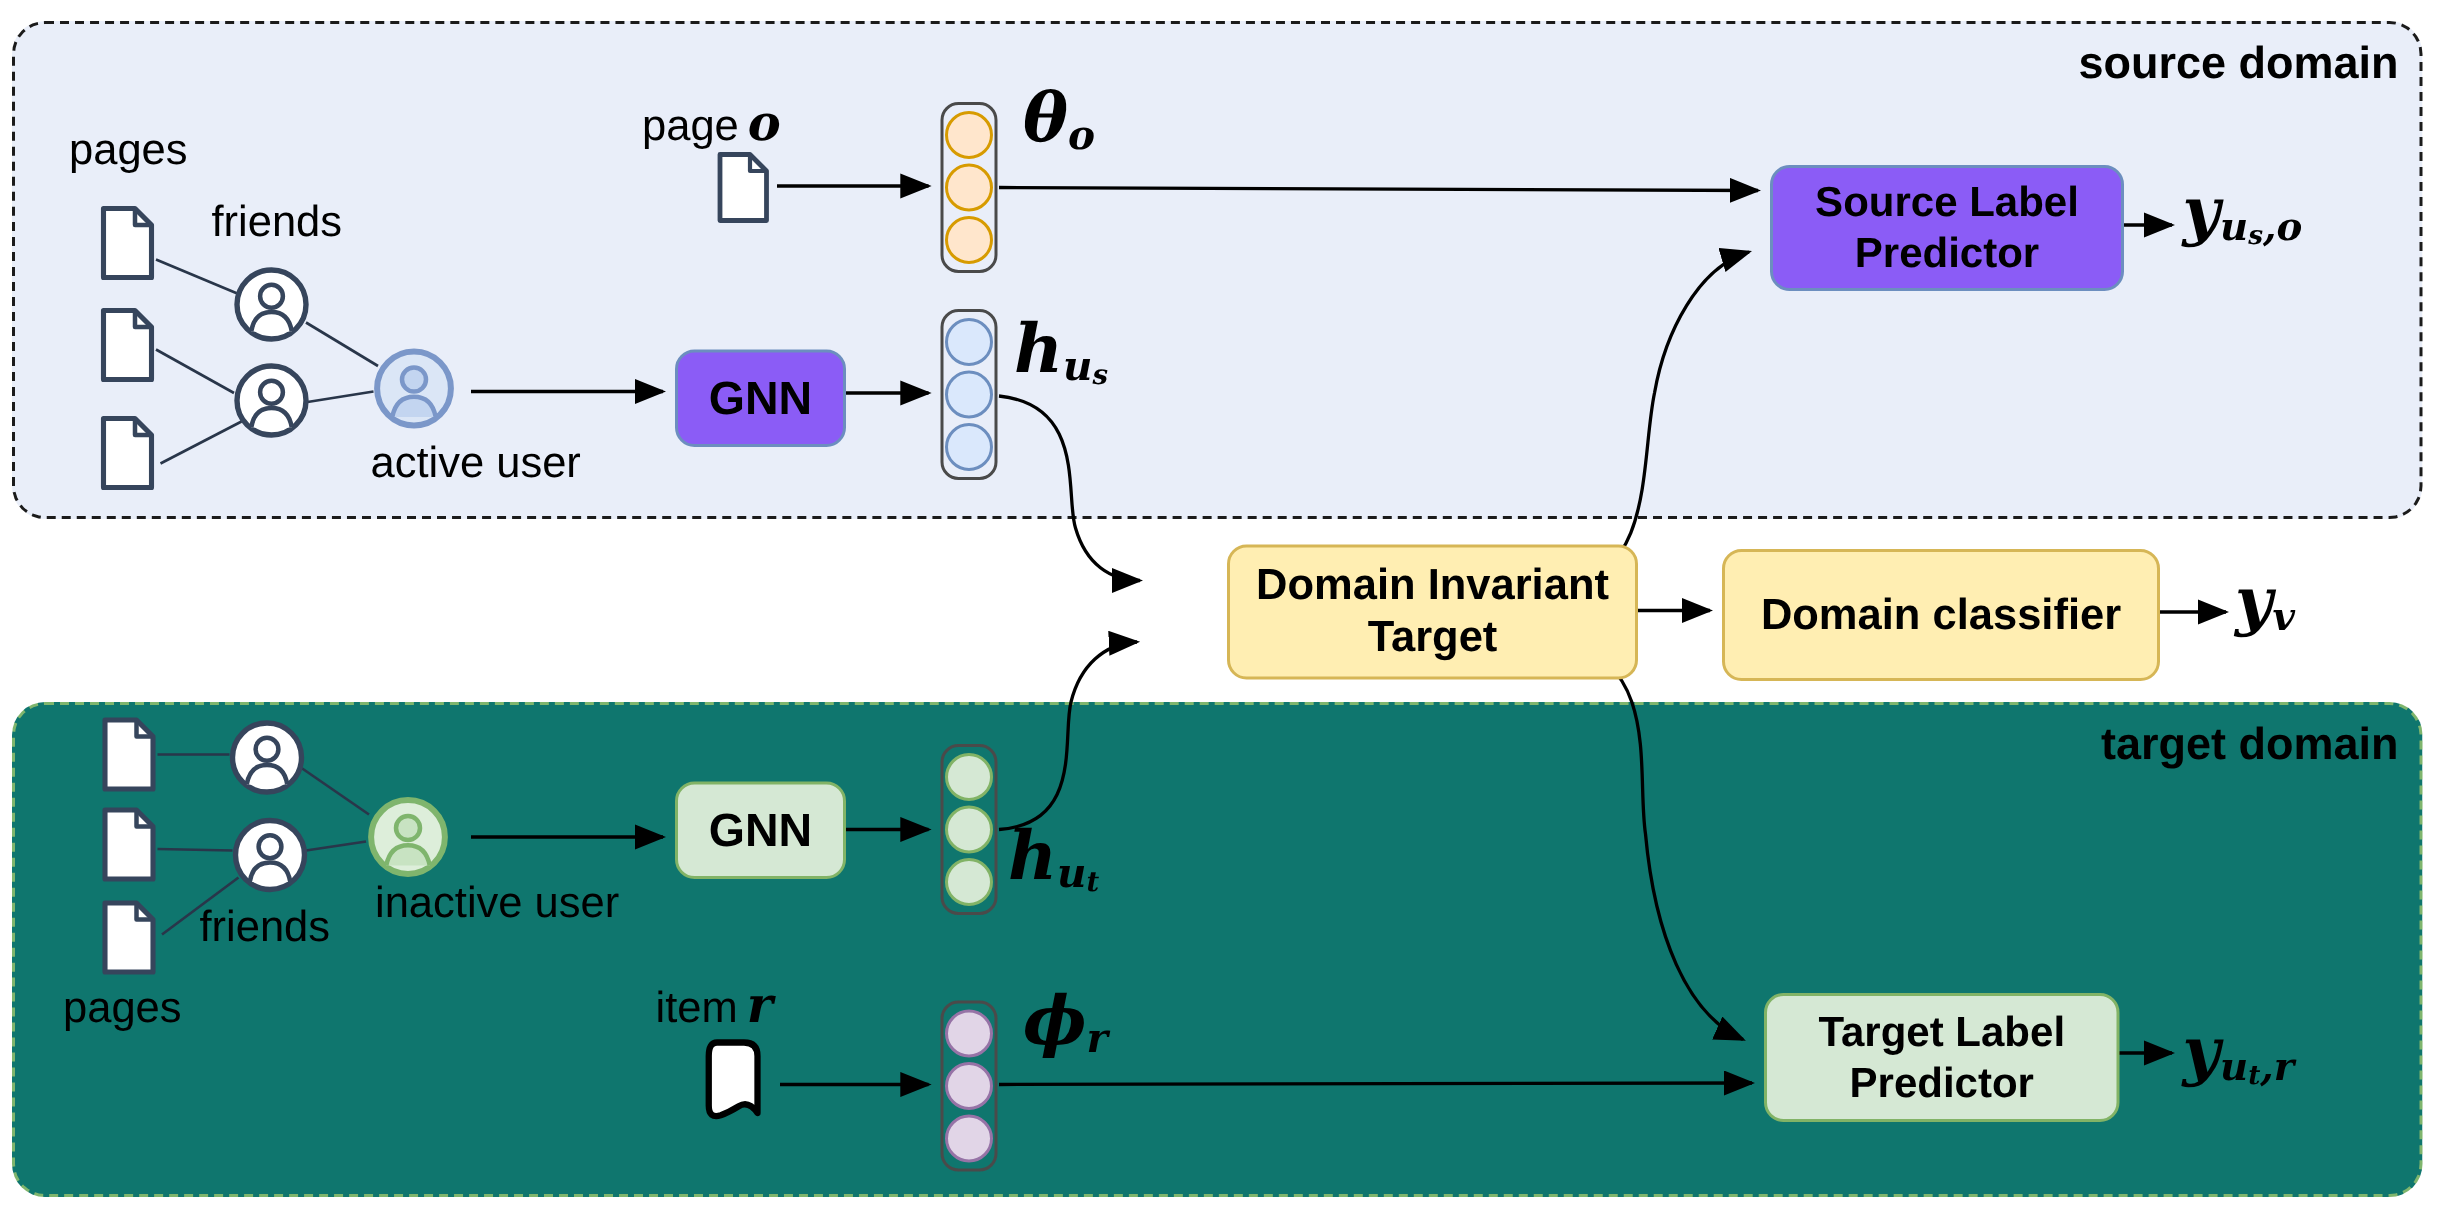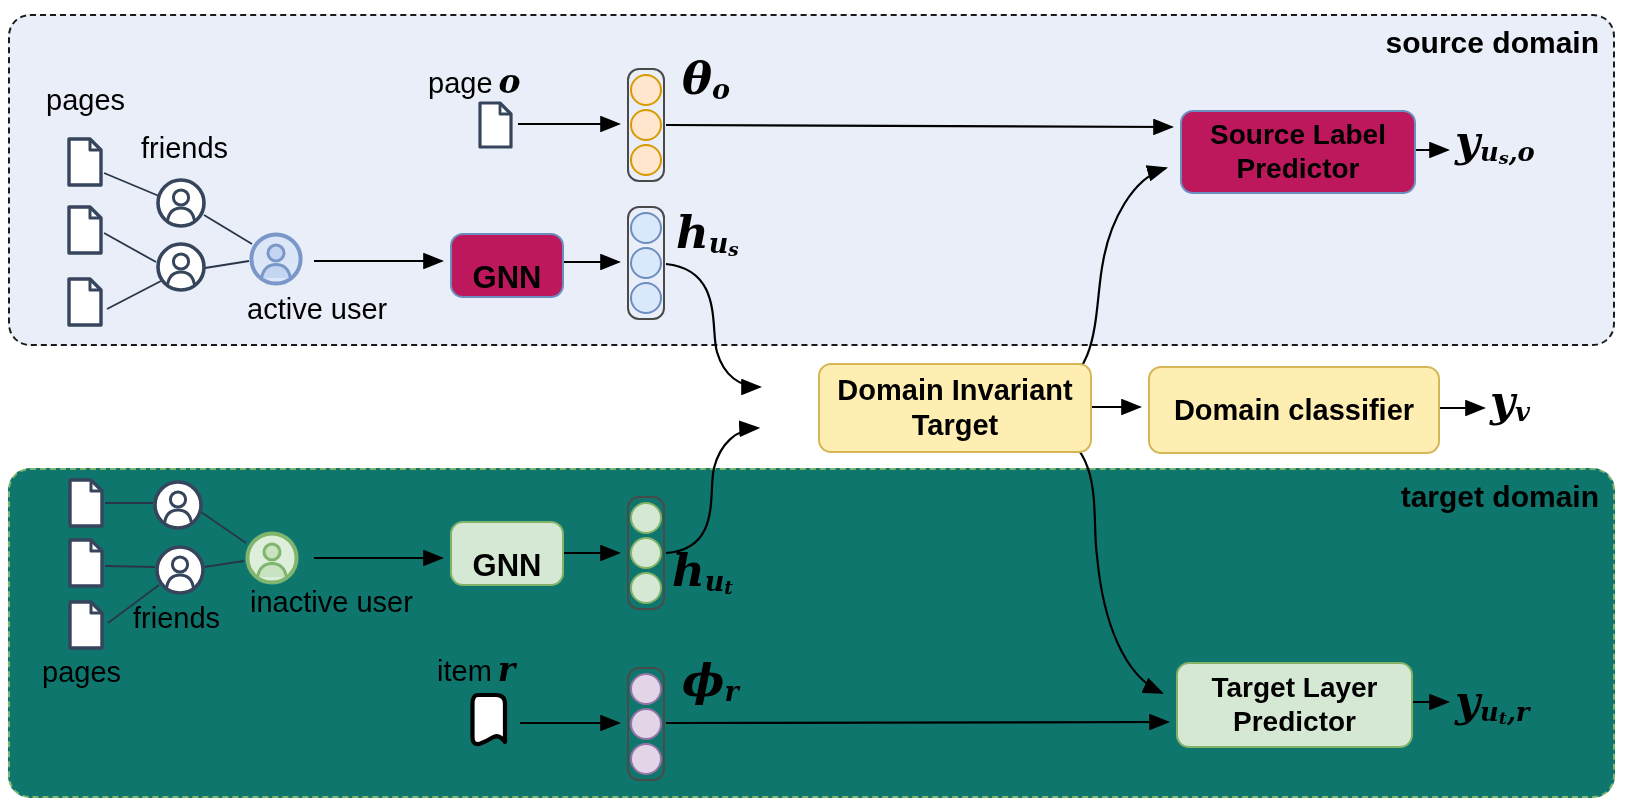--- a/index.html
+++ b/index.html
@@ -6,24 +6,24 @@
   .canvas{position:relative;width:1626px;height:812px;background:#ffffff;overflow:hidden;
           font-family:"Liberation Sans", sans-serif;color:#000;}
   .region{position:absolute;border-radius:22px;}
   .region.source{left:8px;top:14px;width:1603px;height:328px;background:#e9eef9;border:2.5px dashed #1b1b1b;}
   .region.target{left:8px;top:468px;width:1603px;height:326px;background:#0f766e;border:2.5px dashed #7fb56d;}
   .region-label{position:absolute;right:14px;top:10px;font-weight:700;font-size:30px;white-space:nowrap;}
   .overlay{position:absolute;left:0;top:0;z-index:2;}
   .icon{position:absolute;z-index:3;}
   .node-box{position:absolute;z-index:4;display:flex;flex-direction:column;align-items:center;justify-content:center;
             border-radius:13px;font-weight:700;text-align:center;line-height:1.2;}
-  .node-box.blue{background:#be185d;border:2px solid #6c8ebf;}
+  .node-box.blue{background:#8b5cf6;border:2px solid #6c8ebf;}
   .node-box.green{background:#d5e8d4;border:2px solid #82b366;}
   .node-box.yellow{background:#ffeeb2;border:2px solid #d6b656;}
-  .gnn{font-size:31px;justify-content:flex-end;}
+  .gnn{font-size:31px;}
   .pred{font-size:28px;}
   .dil{font-size:29px;margin-left:43px;}
   .dc{font-size:29px;}
   .vec{position:absolute;z-index:4;width:38px;height:114px;border:2px solid #4a4a4a;border-radius:12px;
        box-sizing:border-box;display:flex;flex-direction:column;align-items:center;justify-content:center;gap:3px;}
   .cell{width:28px;height:28px;border-radius:50%;box-sizing:content-box;}
   .cell.orange{background:#ffe6cc;border:2px solid #d79b00;}
   .cell.blue{background:#dae8fc;border:2px solid #6c8ebf;}
   .cell.green{background:#d5e8d4;border:2px solid #82b366;}
   .cell.purple{background:#e1d5e7;border:2px solid #9673a6;}
@@ -188,21 +188,21 @@
     <span>Predictor</span>
   </div>
   <div class="node-box yellow dil" style="left:775px;top:363px;width:270px;height:86px">
     <span>Domain Invariant</span>
     <span>Target</span>
   </div>
   <div class="node-box yellow dc" style="left:1148px;top:366px;width:288px;height:84px">
     <span>Domain classifier</span>
   </div>
   <div class="node-box green pred" style="left:1176px;top:662px;width:233px;height:82px">
-    <span>Target Layer</span>
+    <span>Target Label</span>
     <span>Predictor</span>
   </div>
 
   <div class="t-label" style="left:46px;top:84px">pages</div>
   <div class="t-label" style="left:141px;top:132px">friends</div>
   <div class="t-label" style="left:247px;top:293px">active user</div>
   <div class="entity-label" style="left:428px;top:62px">
     <span>page</span><span class="sym">o</span>
   </div>
   <div class="t-label" style="left:42px;top:656px">pages</div>

